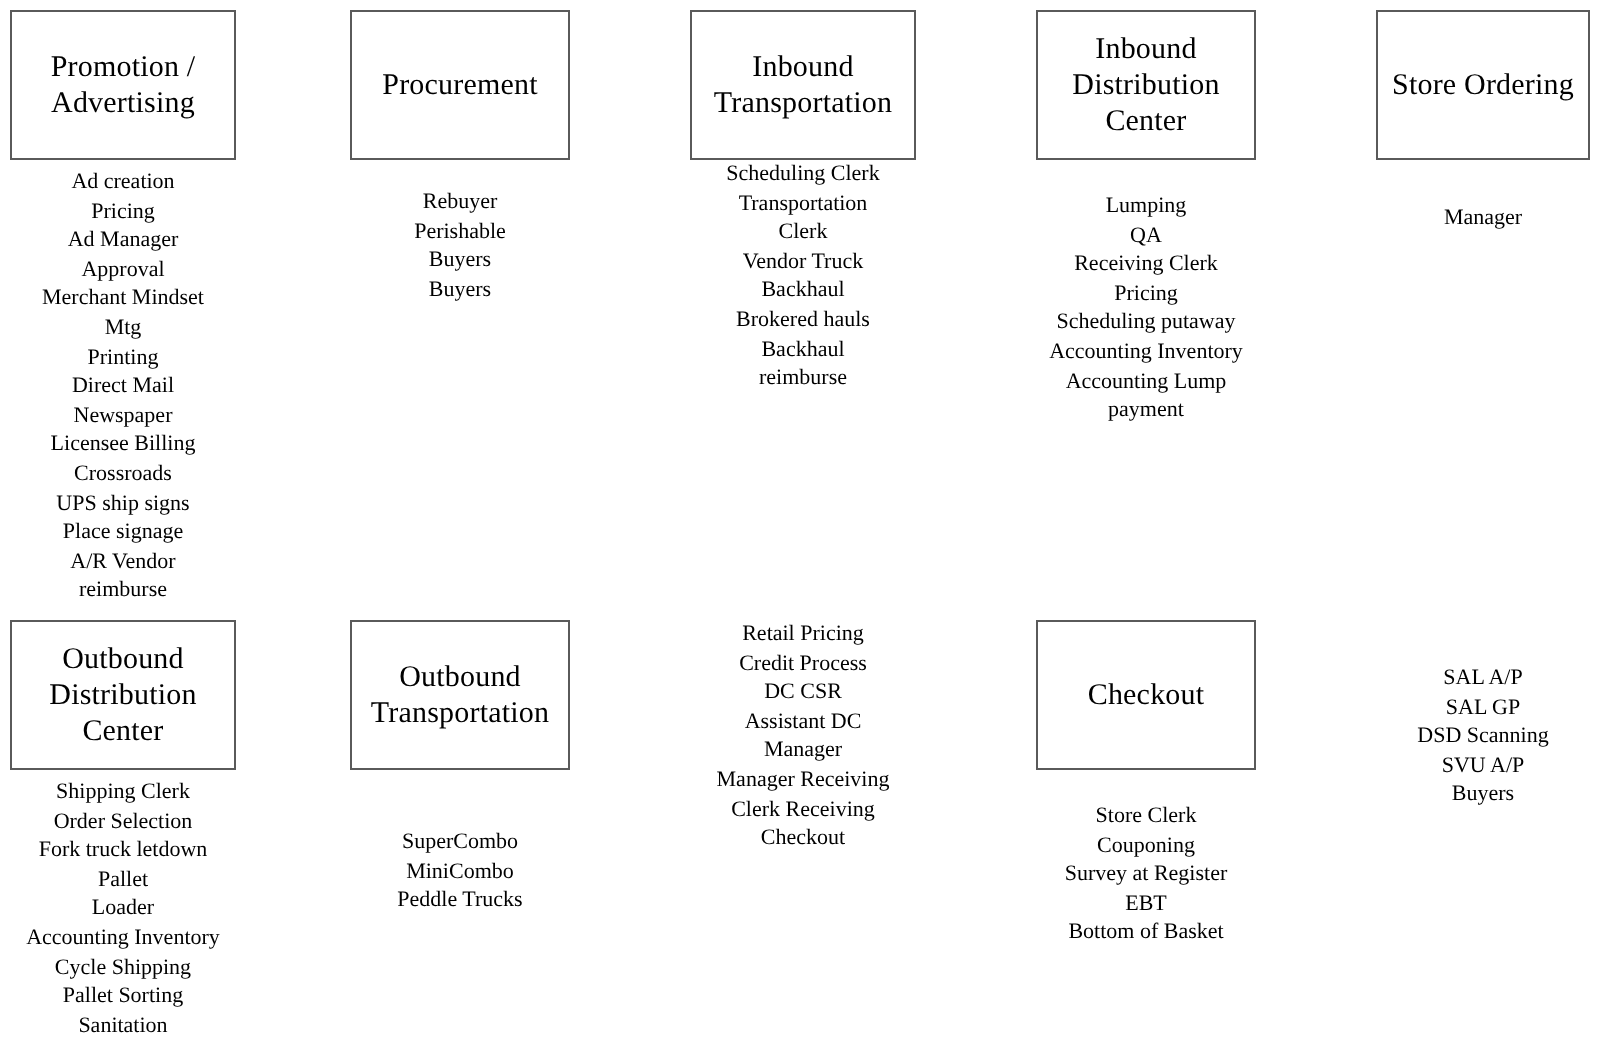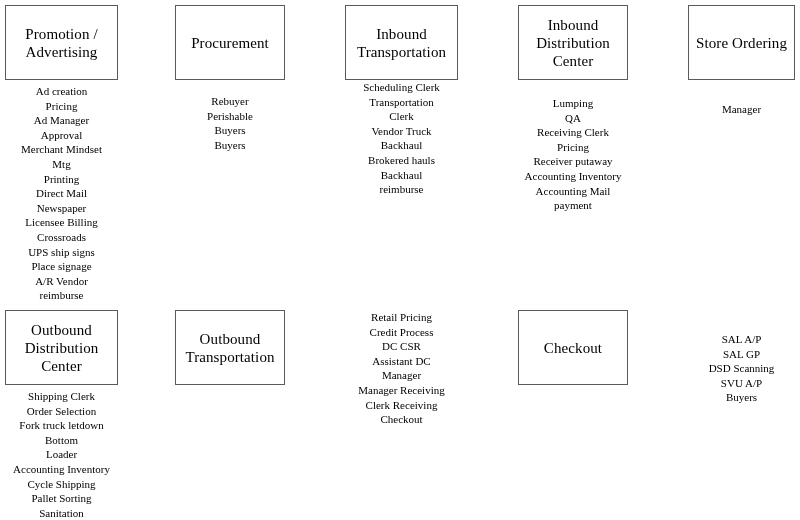--- a/index.html
+++ b/index.html
@@ -145,23 +145,23 @@
         <div class="node-box">
           <div class="node-title">Inbound
 Distribution
 Center</div>
         </div>
         <ul class="role-list">
           <li class="role-item">Lumping</li>
           <li class="role-item">QA</li>
           <li class="role-item">Receiving Clerk</li>
           <li class="role-item">Pricing</li>
-          <li class="role-item">Receiver putaway</li>
+          <li class="role-item">Scheduling putaway</li>
           <li class="role-item">Accounting Inventory</li>
-          <li class="role-item">Accounting Mail</li>
+          <li class="role-item">Accounting Lump</li>
           <li class="role-item">payment</li>
         </ul>
       </div>
       <div class="cell col-4">
         <div class="node-box">
           <div class="node-title">Store Ordering</div>
         </div>
         <ul class="role-list">
           <li class="role-item">Manager</li>
         </ul>
@@ -171,50 +171,62 @@
       <div class="cell col-0">
         <div class="node-box">
           <div class="node-title">Outbound
 Distribution
 Center</div>
         </div>
         <ul class="role-list">
           <li class="role-item">Shipping Clerk</li>
           <li class="role-item">Order Selection</li>
           <li class="role-item">Fork truck letdown</li>
-          <li class="role-item">Bottom</li>
+          <li class="role-item">Pallet</li>
           <li class="role-item">Loader</li>
           <li class="role-item">Accounting Inventory</li>
           <li class="role-item">Cycle Shipping</li>
           <li class="role-item">Pallet Sorting</li>
           <li class="role-item">Sanitation</li>
         </ul>
       </div>
       <div class="cell col-1">
         <div class="node-box">
           <div class="node-title">Outbound
 Transportation</div>
         </div>
+        <ul class="role-list">
+          <li class="role-item">SuperCombo</li>
+          <li class="role-item">MiniCombo</li>
+          <li class="role-item">Peddle Trucks</li>
+        </ul>
       </div>
       <div class="cell col-2">
         <ul class="role-list">
           <li class="role-item">Retail Pricing</li>
           <li class="role-item">Credit Process</li>
           <li class="role-item">DC CSR</li>
           <li class="role-item">Assistant DC</li>
           <li class="role-item">Manager</li>
           <li class="role-item">Manager Receiving</li>
           <li class="role-item">Clerk Receiving</li>
           <li class="role-item">Checkout</li>
         </ul>
       </div>
       <div class="cell col-3">
         <div class="node-box">
           <div class="node-title">Checkout</div>
         </div>
+        <ul class="role-list">
+          <li class="role-item">Store Clerk</li>
+          <li class="role-item">Couponing</li>
+          <li class="role-item">Survey at Register</li>
+          <li class="role-item">EBT</li>
+          <li class="role-item">Bottom of Basket</li>
+        </ul>
       </div>
       <div class="cell col-4">
         <ul class="role-list">
           <li class="role-item">SAL A/P</li>
           <li class="role-item">SAL GP</li>
           <li class="role-item">DSD Scanning</li>
           <li class="role-item">SVU A/P</li>
           <li class="role-item">Buyers</li>
         </ul>
       </div>

